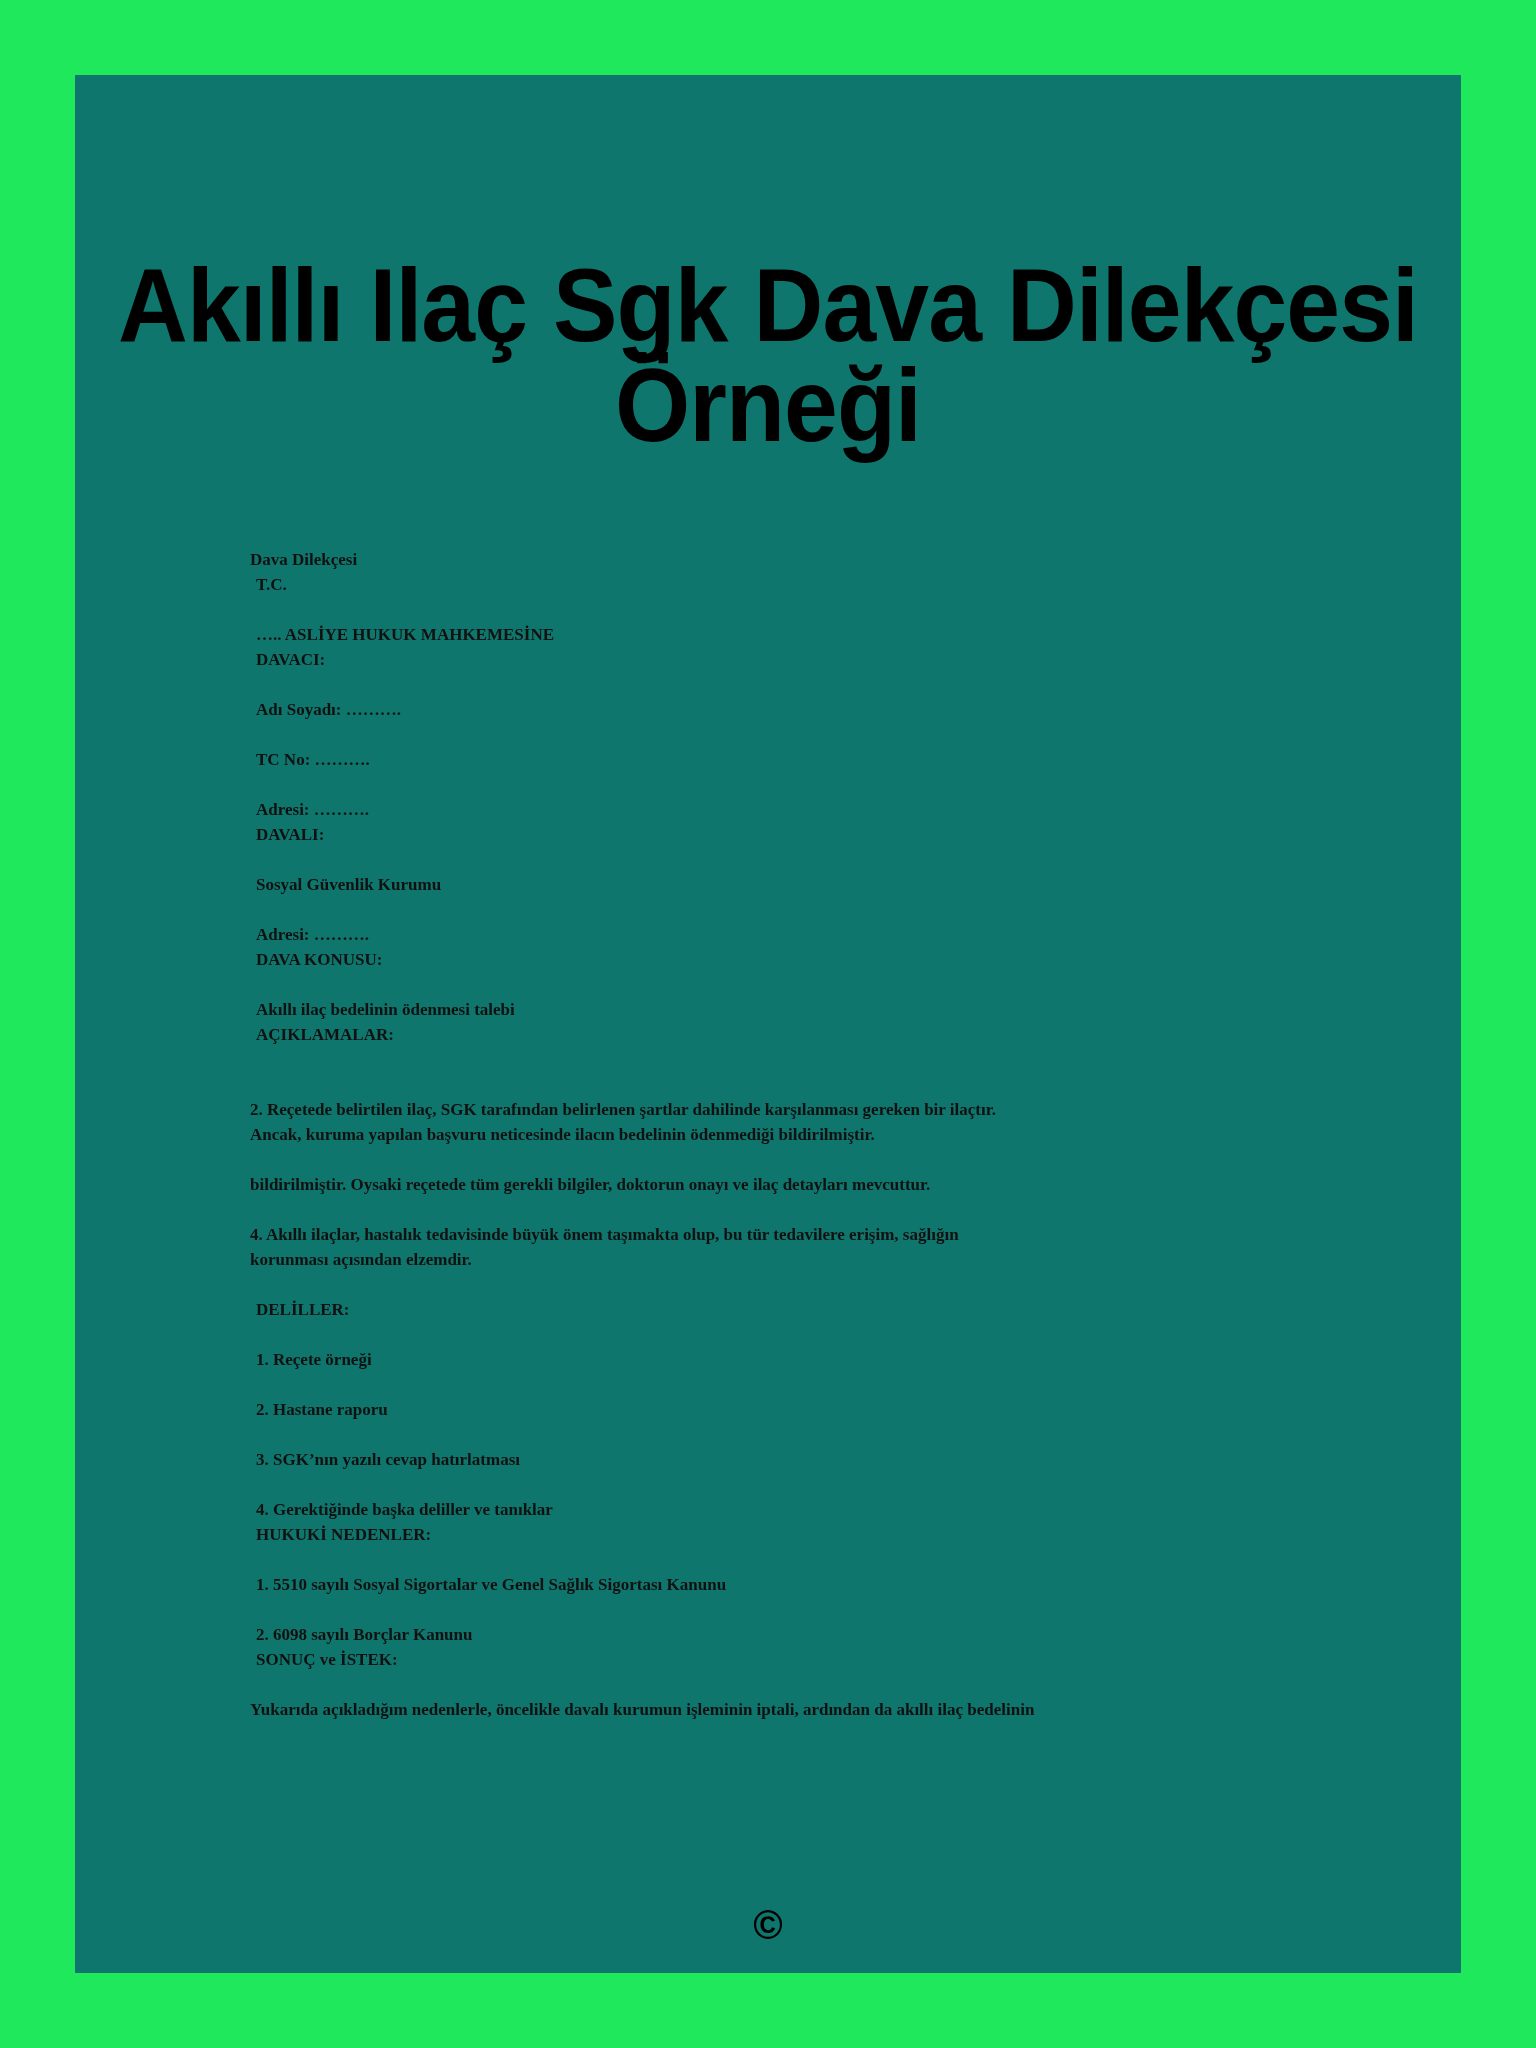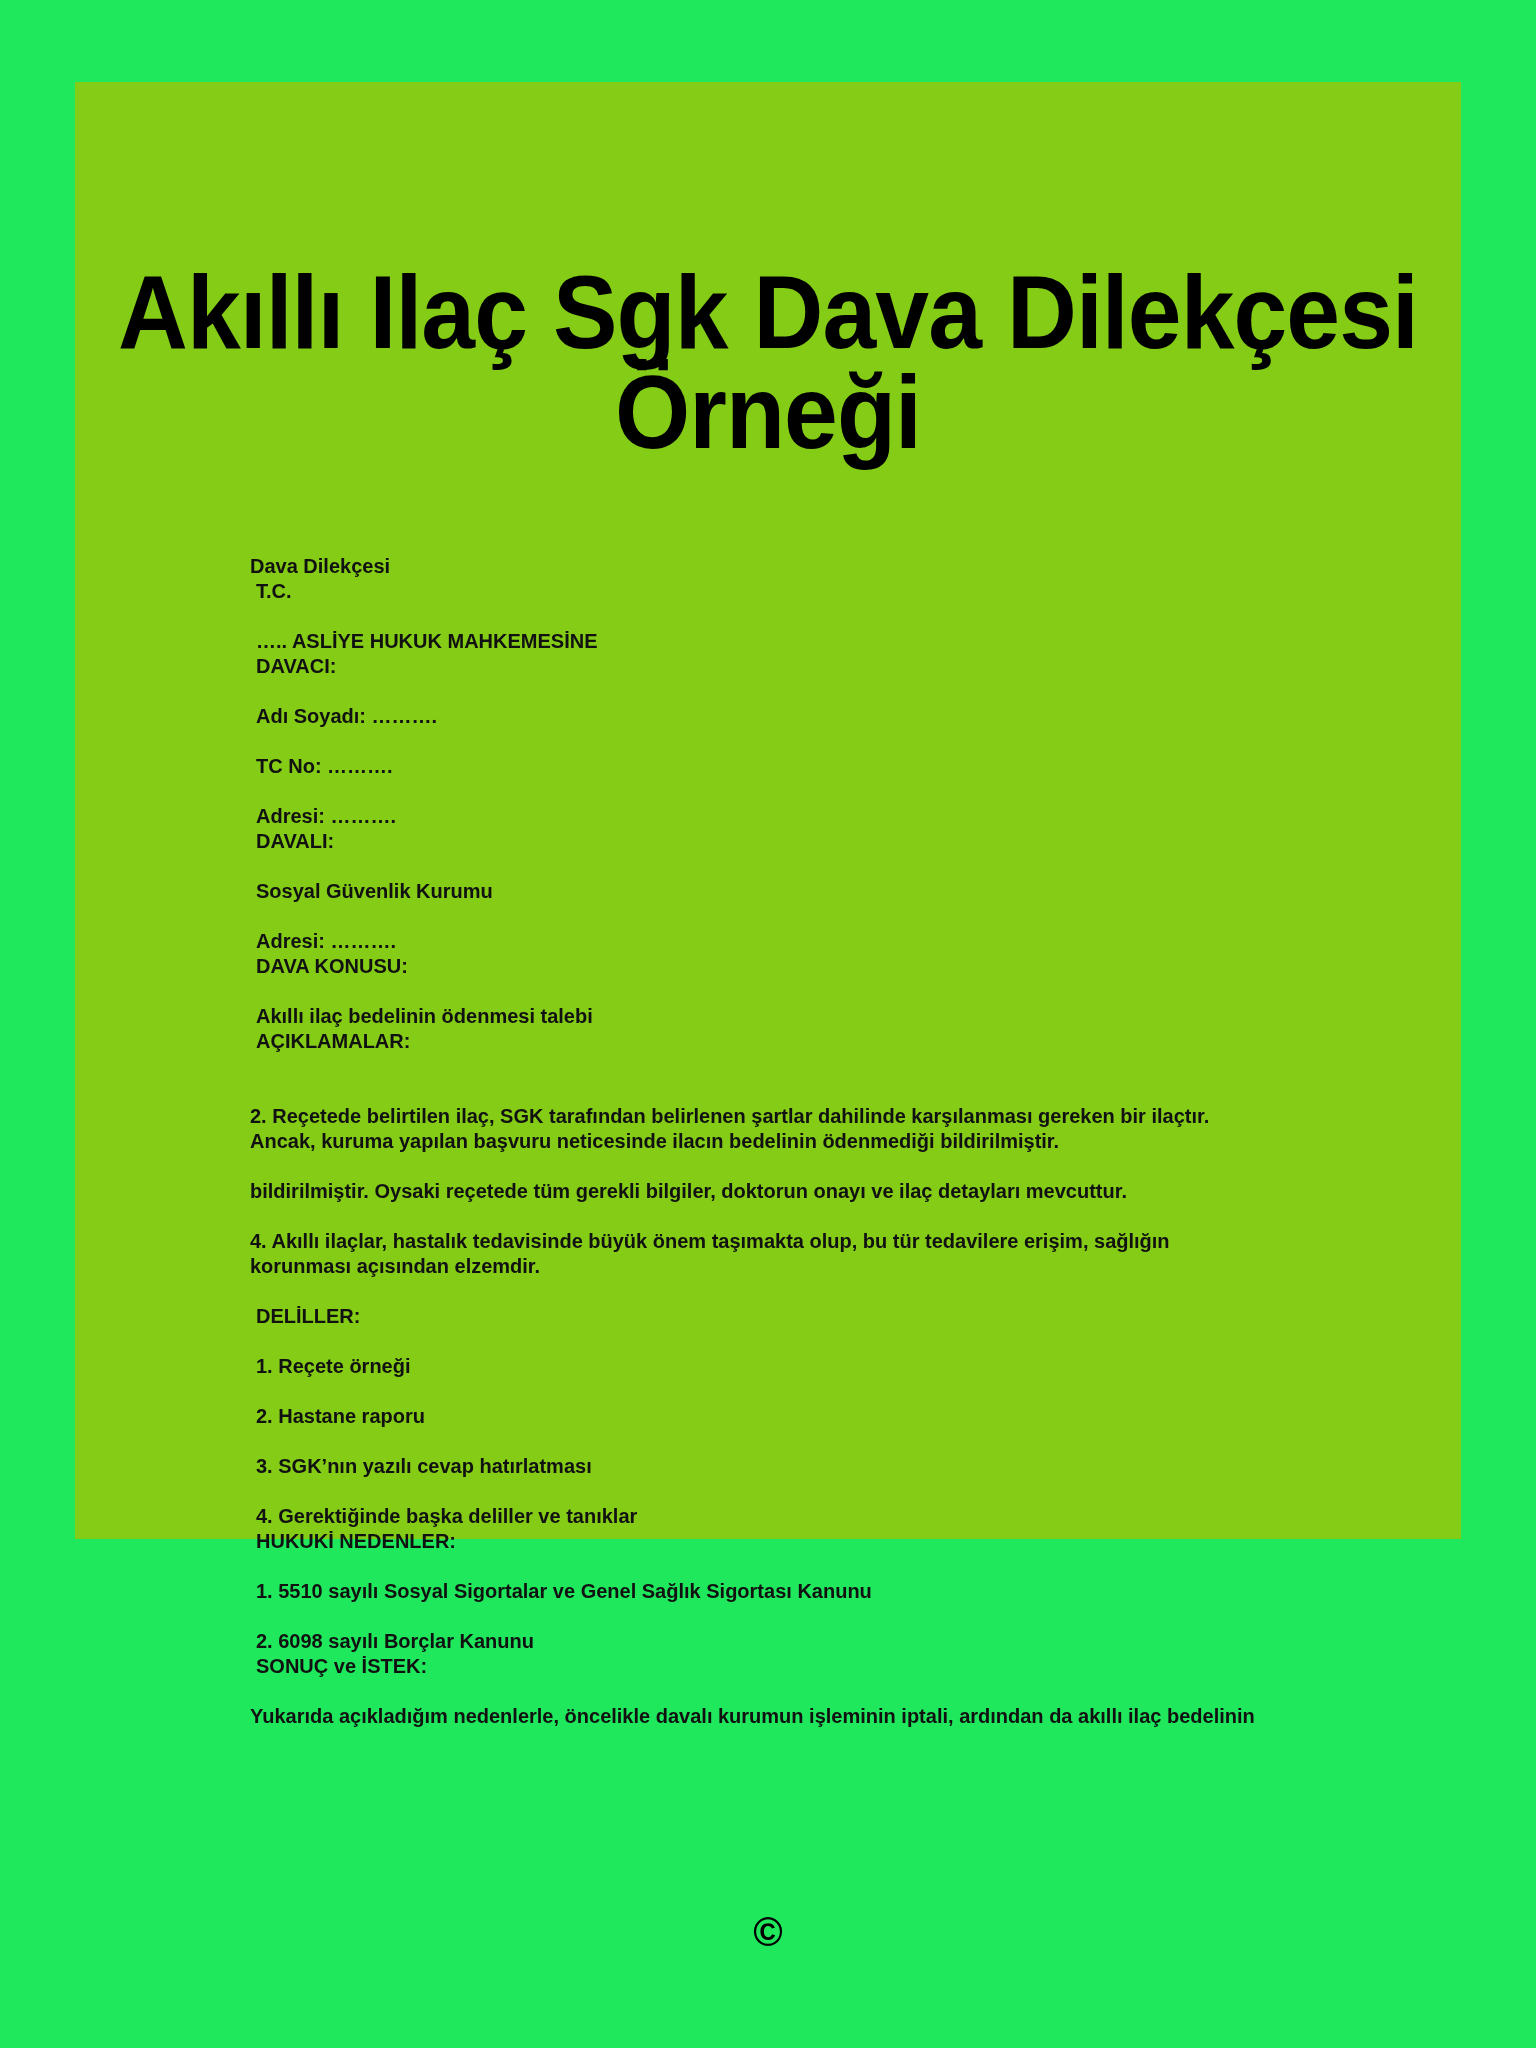--- a/index.html
+++ b/index.html
@@ -10,24 +10,24 @@
       width: 1536px;
       height: 2048px;
       background: #1fe85d;
       position: relative;
       overflow: hidden;
       font-family: "Liberation Sans", sans-serif;
     }
     .page {
       position: absolute;
       left: 75px;
-      top: 82px;
+      top: 75px;
       width: 1386px;
-      height: 1457px;
-      background: #84cc16;
+      height: 1898px;
+      background: #0f766e;
     }
     .title {
       position: absolute;
       left: -30px;
       top: 180px;
       width: 1446px;
       margin: 0;
       text-align: center;
       font-family: "Liberation Sans", sans-serif;
       font-weight: bold;
@@ -37,23 +37,23 @@
       letter-spacing: -1px;
       transform: scaleX(0.93);
       transform-origin: center top;
     }
     .title span { display: block; }
     .doc {
       position: absolute;
       left: 175px;
       top: 472px;
       width: 1060px;
-      font-family: Liberation Sans, sans-serif;
+      font-family: Liberation Serif, serif;
       font-weight: bold;
-      font-size: 20px;
+      font-size: 17px;
       line-height: 25px;
       color: #111;
     }
     .line {
       display: block;
       white-space: pre-wrap;
       min-height: 25px;
     }
     .ind { padding-left: 6px; }
     .gap { height: 25px; }

